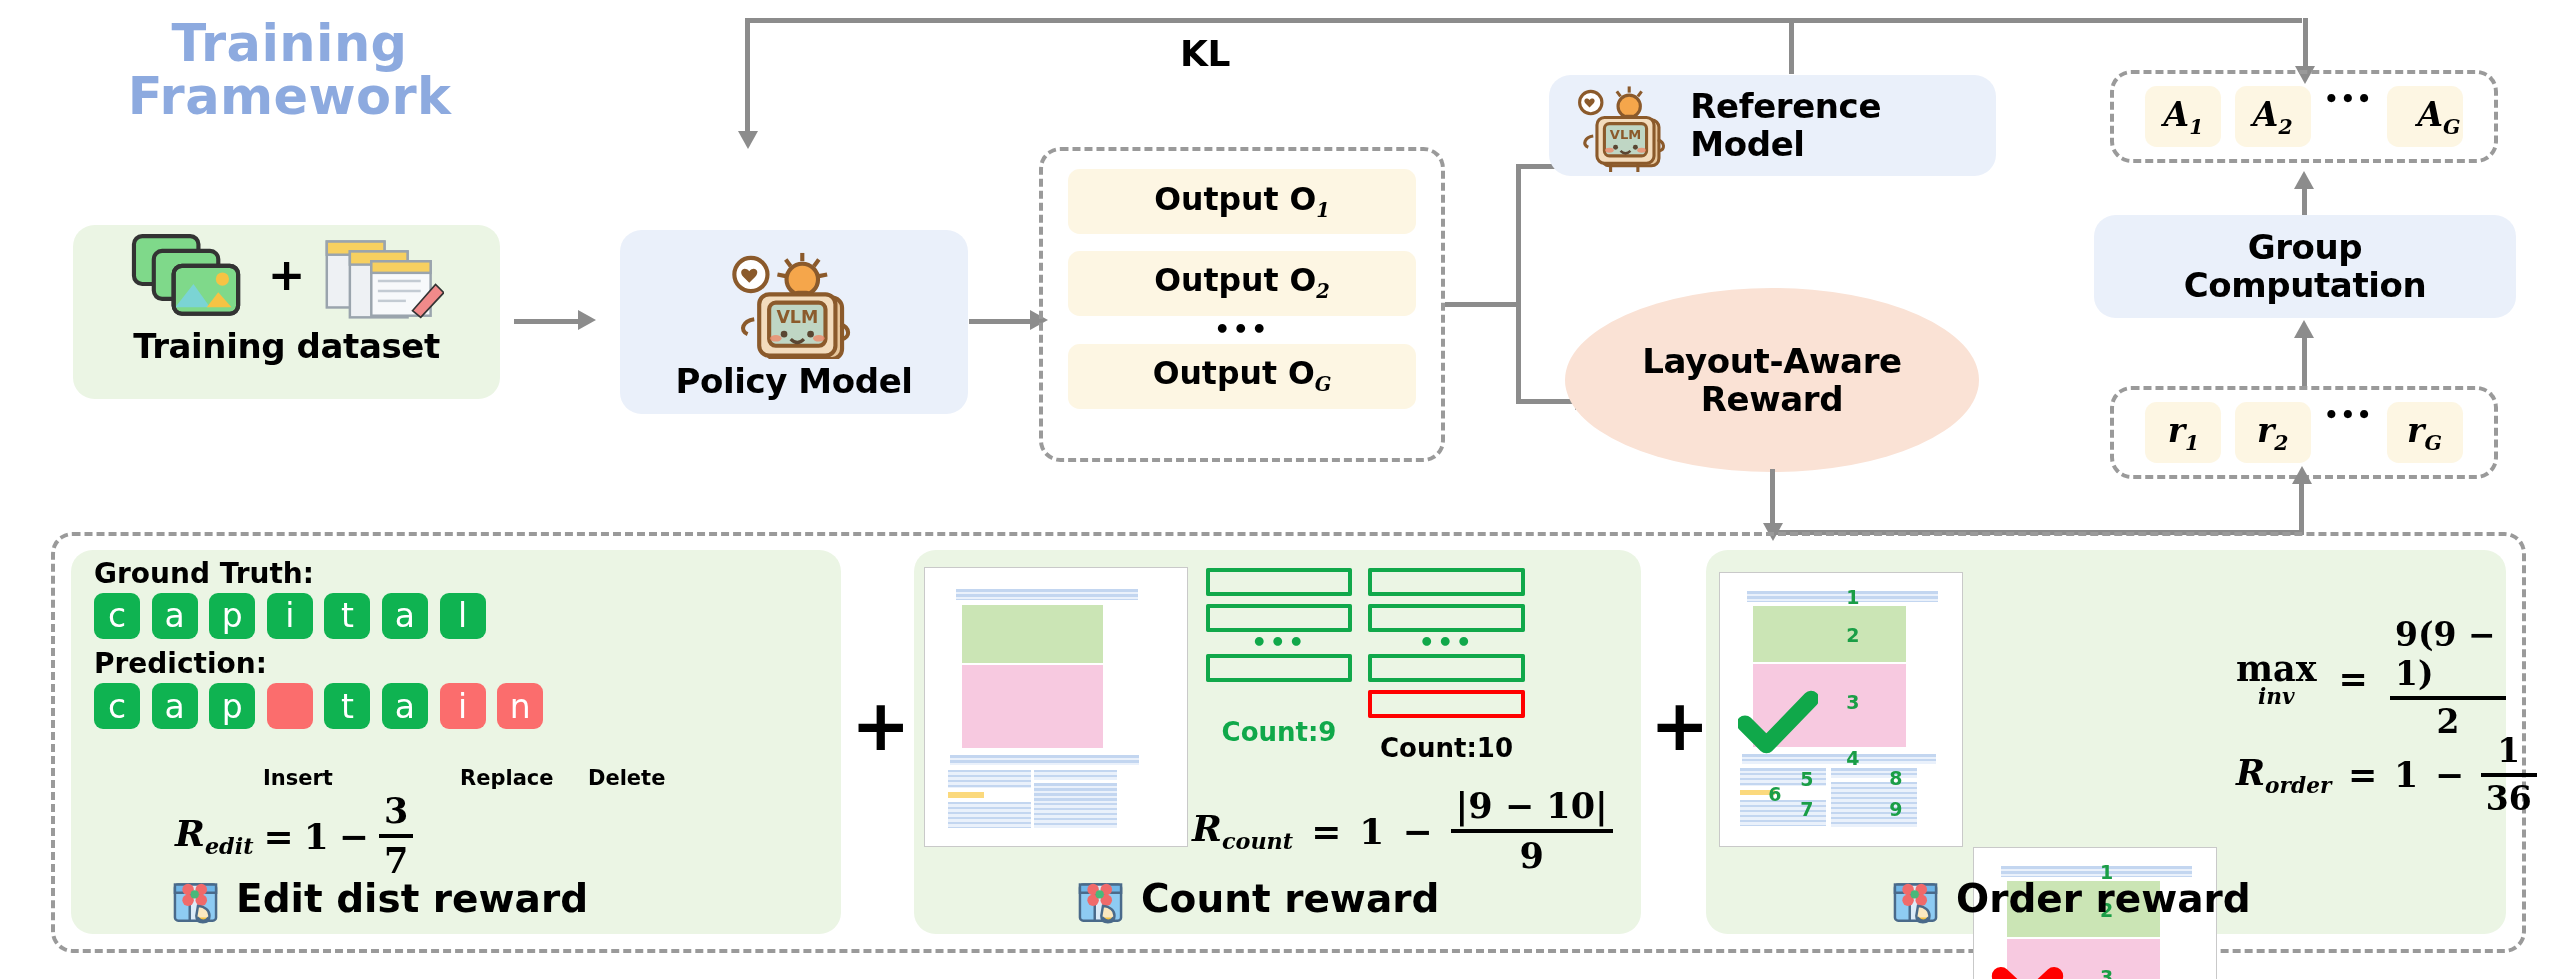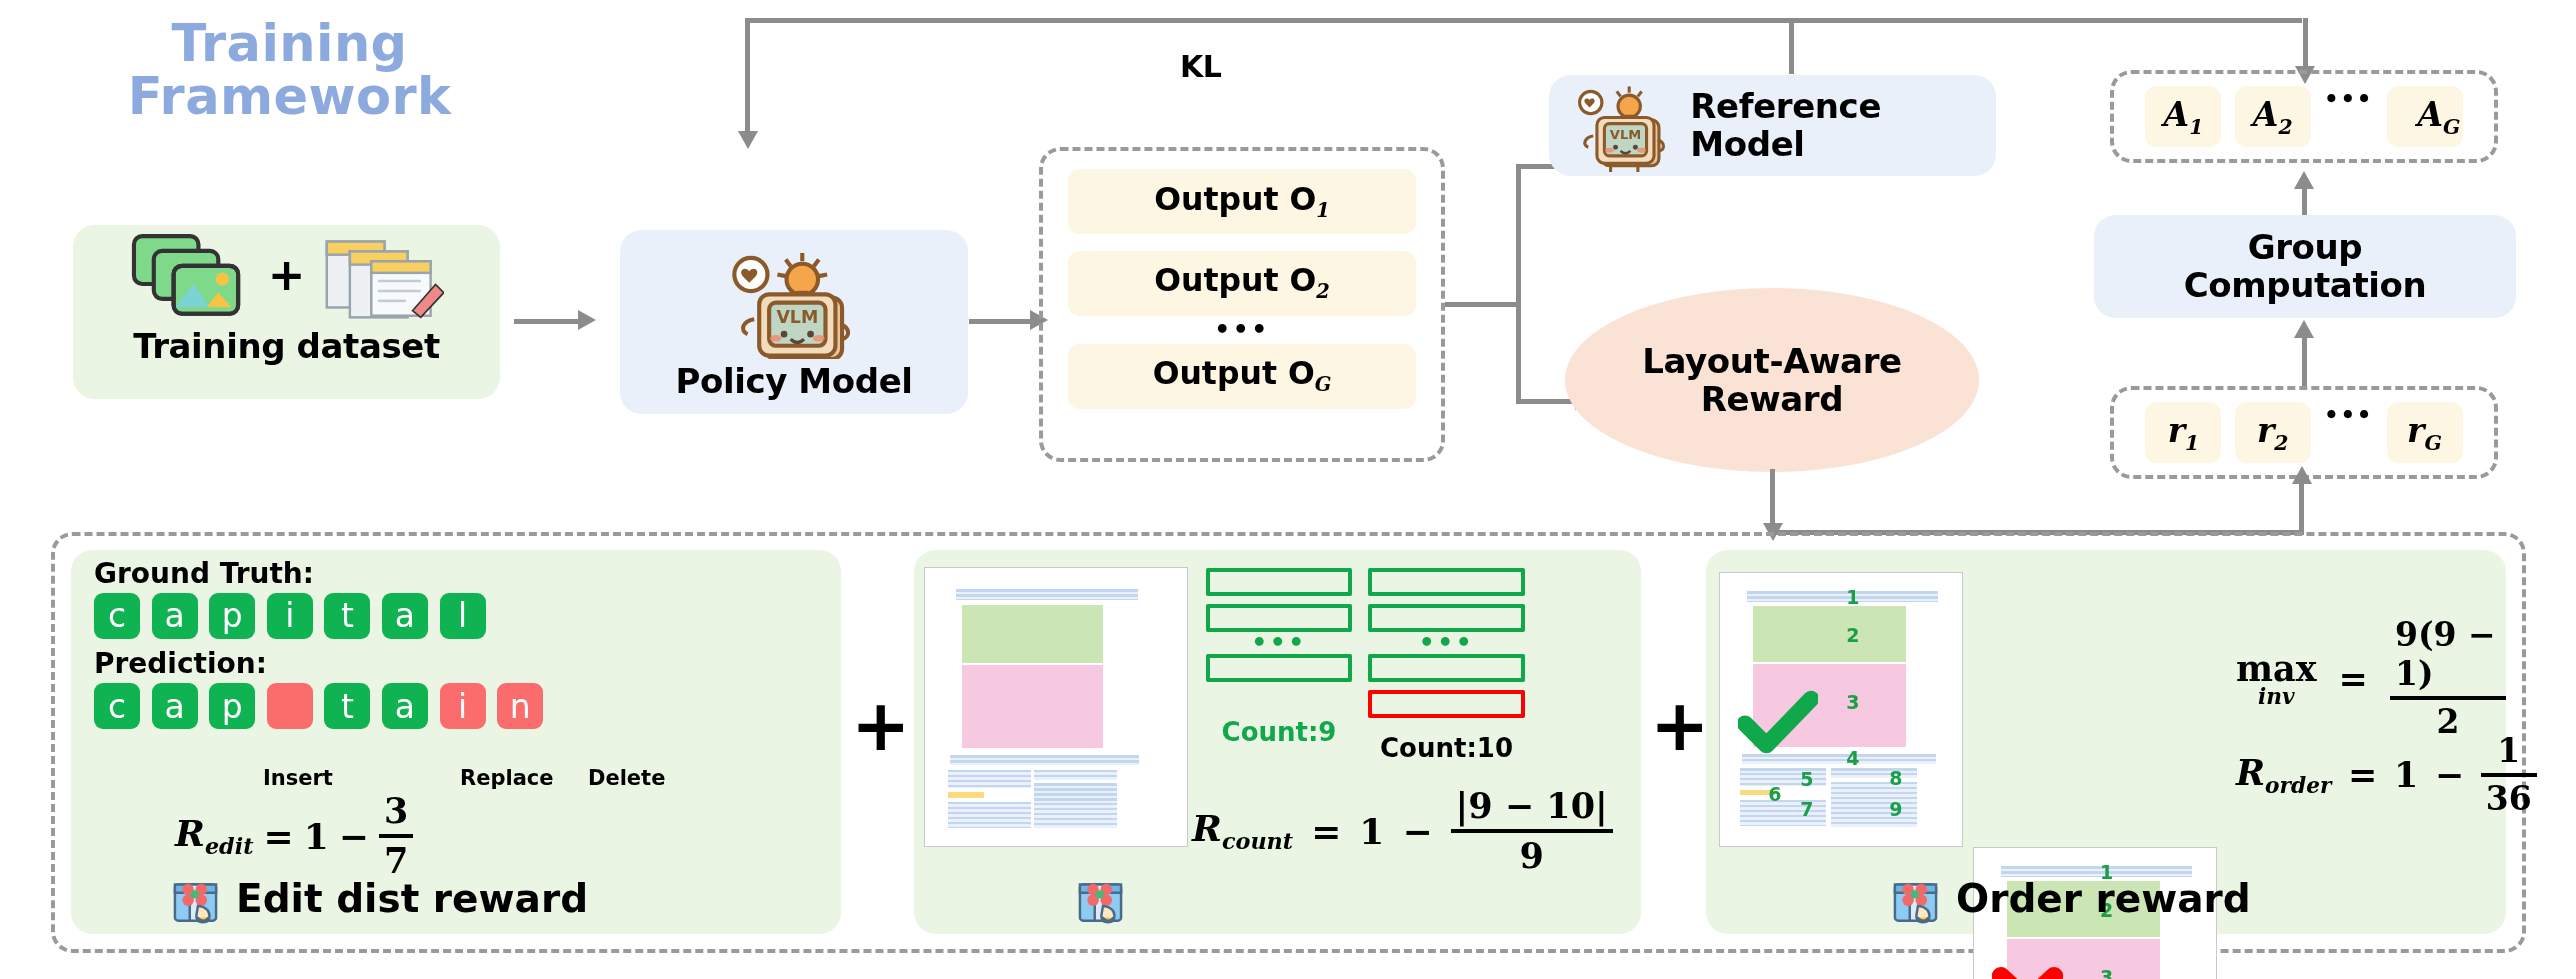--- a/index.html
+++ b/index.html
@@ -78,21 +78,21 @@
   <div>Training</div>
   <div>Framework</div>
 </div>
 
 <div class="ln ln-h abs" style="left:745px;top:18px;width:1557px;"></div>
 <div class="ln ln-v abs" style="left:745px;top:18px;height:116px;"></div>
 <div class="arrow-d" style="left:738px;top:131px;"></div>
 <div class="ln ln-v abs" style="left:1789px;top:18px;height:56px;"></div>
 <div class="ln ln-v abs" style="left:2303px;top:18px;height:53px;"></div>
 <div class="arrow-d" style="left:2295px;top:66px;"></div>
-<div class="abs hand lbl-blk" style="left:1180px;top:33px;font-size:30px;margin-top:16px;">KL</div>
+<div class="abs hand lbl-blk" style="left:1180px;top:33px;font-size:36px;">KL</div>
 
 <div class="abs box-green" style="left:73px;top:225px;width:427px;height:174px;">
   <div class="ctr" style="height:98px;gap:15px;">
 
     <svg width="124" height="87" viewBox="0 0 150 105">
       <g stroke="#333" stroke-width="5" fill="none">
         <rect x="6" y="6" width="78" height="58" rx="10" fill="#7FD98A"></rect>
         <rect x="30" y="24" width="78" height="58" rx="10" fill="#7FD98A"></rect>
         <rect x="54" y="42" width="78" height="58" rx="10" fill="#7FD98A"></rect>
       </g>
@@ -389,20 +389,21 @@
       <rect x="6" y="14" width="50" height="10" fill="#6FB6E8" stroke="#4a6a8a" stroke-width="3"></rect>
       <rect x="24" y="14" width="12" height="44" fill="#DCEBF7" stroke="#4a6a8a" stroke-width="3"></rect>
       <circle cx="22" cy="20" r="7" fill="#F06A6A"></circle>
         <circle cx="38" cy="20" r="7" fill="#F06A6A"></circle>
       <circle cx="22" cy="33" r="7" fill="#F06A6A"></circle>
         <circle cx="38" cy="33" r="7" fill="#F06A6A"></circle>
       <circle cx="30" cy="26" r="5" fill="#49B97A"></circle>
       <path d="M34 40 q14 2 14 12 q0 8 -8 8 q-8 0 -8 -8 z" fill="#FBE8C0" stroke="#4a6a8a" stroke-width="3"></path>
       <path d="M33 54 q8 8 14 0" fill="#F6C344" stroke="#4a6a8a" stroke-width="3"></path>
     </svg>
+    <span class="hand" style="font-size:39px;">Count reward</span>
   </div>
 </div>
 
 <div class="abs hand plus-big" style="left:1650px;top:684px;">+</div>
 
 <div class="abs box-green" style="left:1706px;top:550px;width:800px;height:384px;">
 
   <div class="doc abs" style="left:13.3px;top:21.5px;width:242px;height:273px;">
     <div class="tline abs" style="left:26.5px;top:18px;width:191px;height:11.6px;"></div>
     <div class="blkG abs" style="left:33px;top:33px;width:153px;height:56px;"></div>

